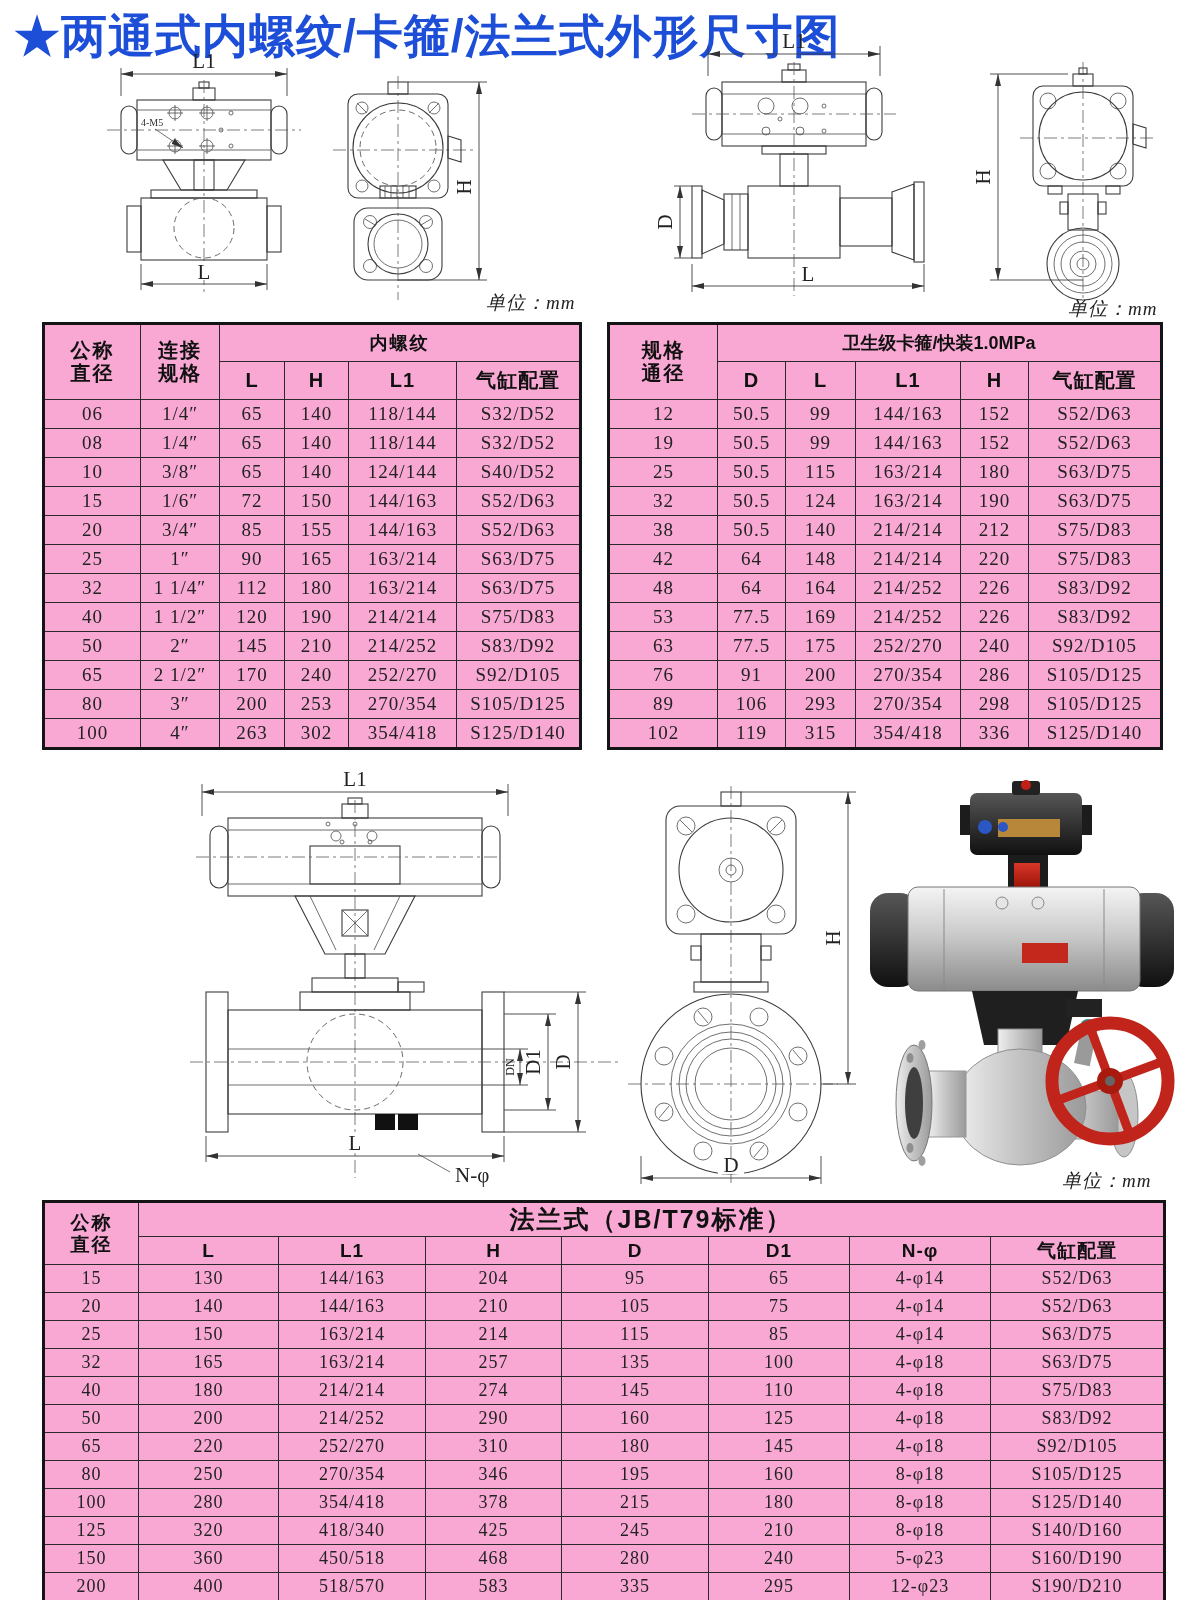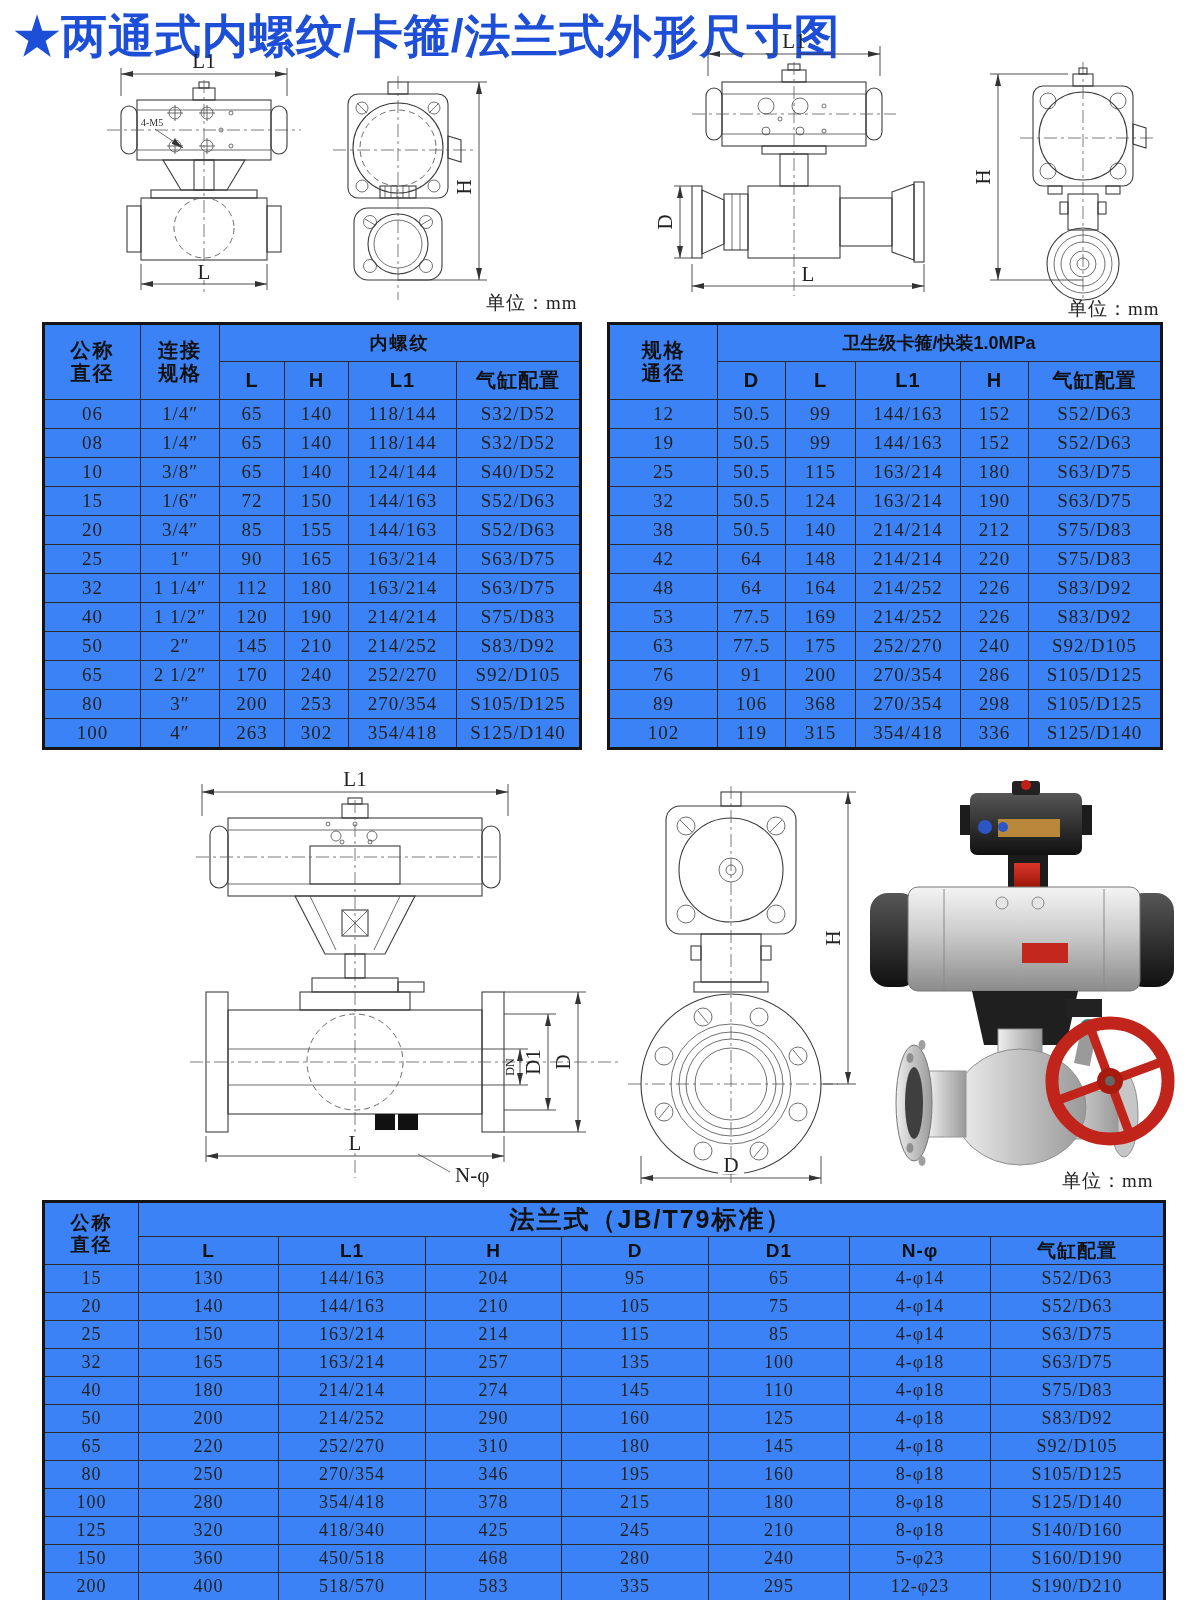--- a/index.html
+++ b/index.html
@@ -1,22 +1,22 @@
 <!DOCTYPE html>
 <html><head>
 <meta charset="utf-8">
 <style>
   html,body{margin:0;padding:0;}
   body{width:1203px;height:1600px;position:relative;background:#fff;
        font-family:"Liberation Sans",sans-serif;color:#1a1a1a;overflow:hidden;}
   .abs{position:absolute;}
   #title{left:14px;top:6px;font-size:46px;font-weight:700;letter-spacing:1px;color:#1d4ed8;}
-  .unit{font-family:"Liberation Serif",serif;font-size:19px;color:#222;letter-spacing:1px;}
+  .unit{font-family:"Liberation Serif",serif;font-size:19px;color:#222;letter-spacing:1px;font-style:italic;}
   
-  table.tbl{border-collapse:collapse;table-layout:fixed;background:#3b82f6;border:3px solid #141414;}
+  table.tbl{border-collapse:collapse;table-layout:fixed;background:#f9a8d4;border:3px solid #141414;}
   table.tbl th, table.tbl td{border:1px solid #2a2a2a;text-align:center;vertical-align:middle;padding:0;overflow:hidden;white-space:nowrap;}
   table.tbl th{font-weight:700;color:#111;}
   .grp{font-size:18px;letter-spacing:2px;}
   .colh{font-size:20px;letter-spacing:1px;}
   .rowh div{font-size:20px;line-height:1.15;letter-spacing:2px;}
   table.tbl td{font-family:"Liberation Serif",serif;font-size:19px;color:#222;letter-spacing:1px;}
   #thread-table{left:42px;top:322px;width:537px;}
   #clamp-table{left:607px;top:322px;width:553px;}
   #thread-table tbody td,#clamp-table tbody td{height:28px;}
   #thread-table thead tr,#clamp-table thead tr{height:38px;}
@@ -473,21 +473,21 @@
         <td>76</td>
         <td>91</td>
         <td>200</td>
         <td>270/354</td>
         <td>286</td>
         <td>S105/D125</td>
       </tr>
       <tr>
         <td>89</td>
         <td>106</td>
-        <td>368</td>
+        <td>293</td>
         <td>270/354</td>
         <td>298</td>
         <td>S105/D125</td>
       </tr>
       <tr>
         <td>102</td>
         <td>119</td>
         <td>315</td>
         <td>354/418</td>
         <td>336</td>

